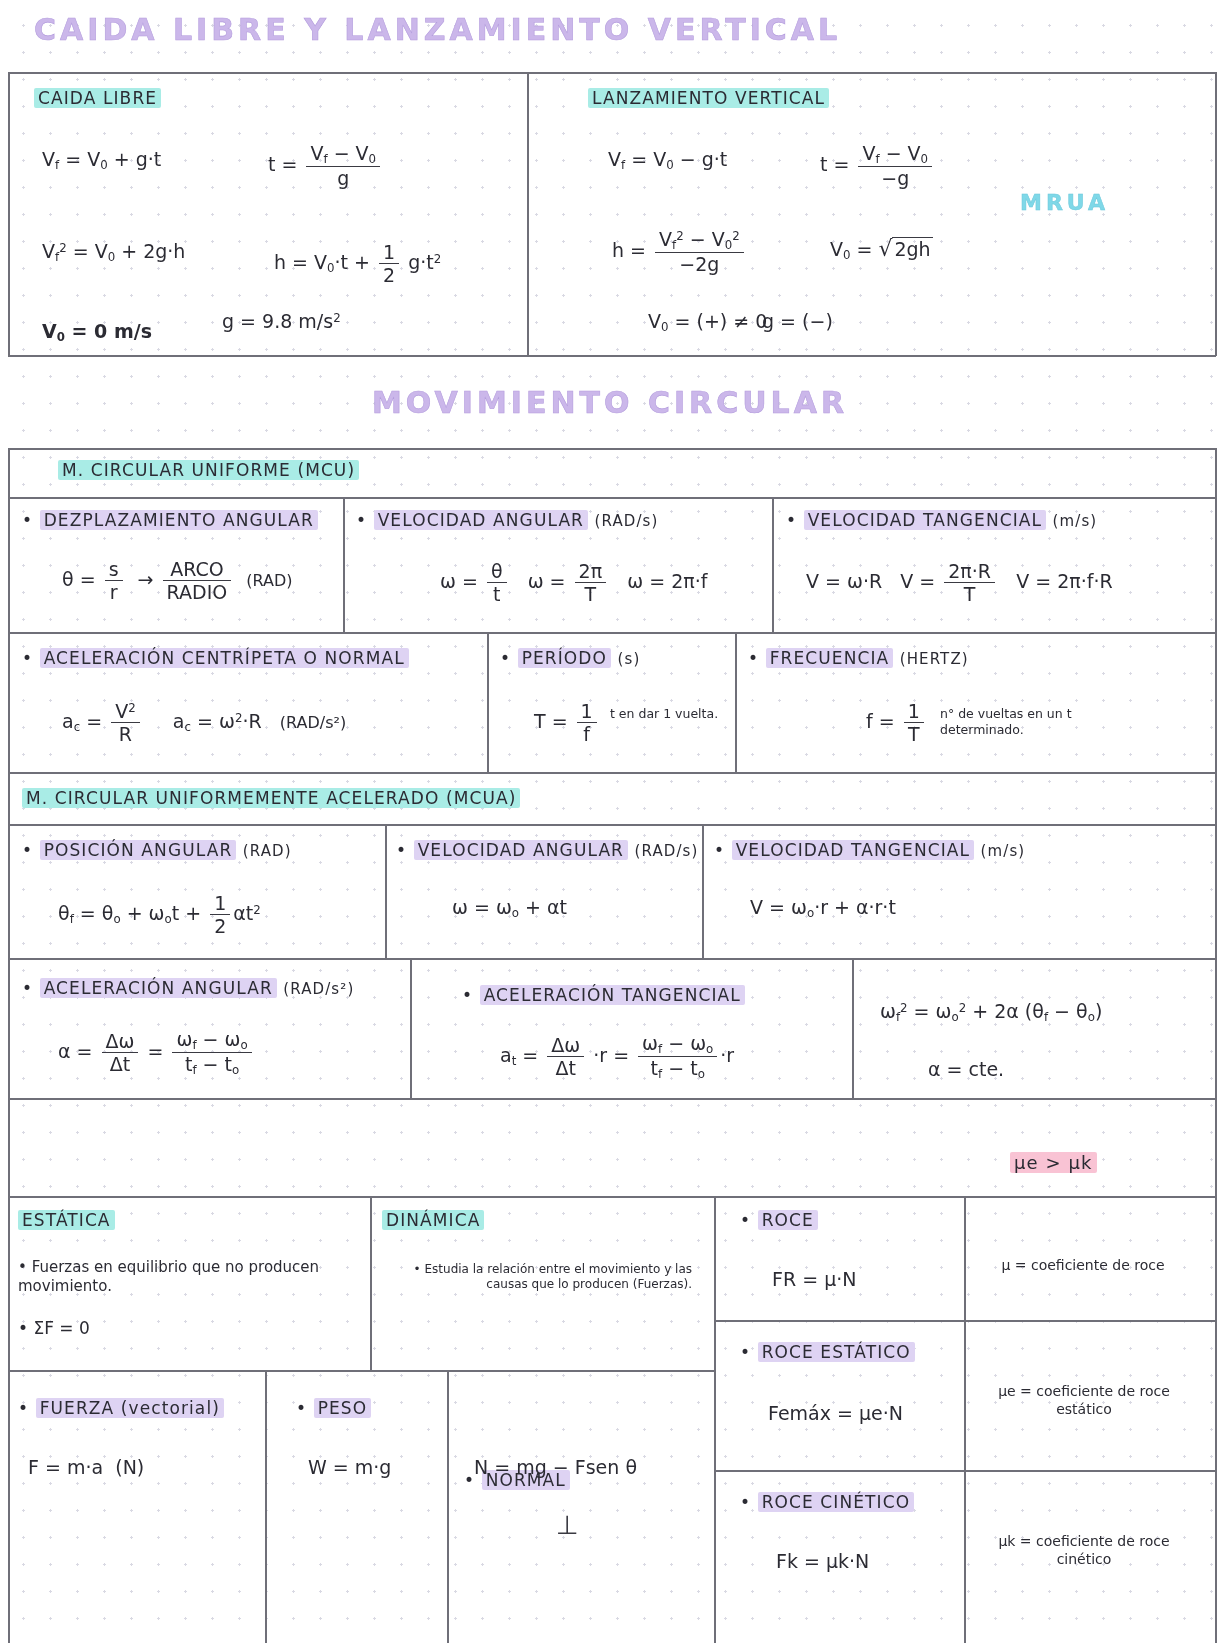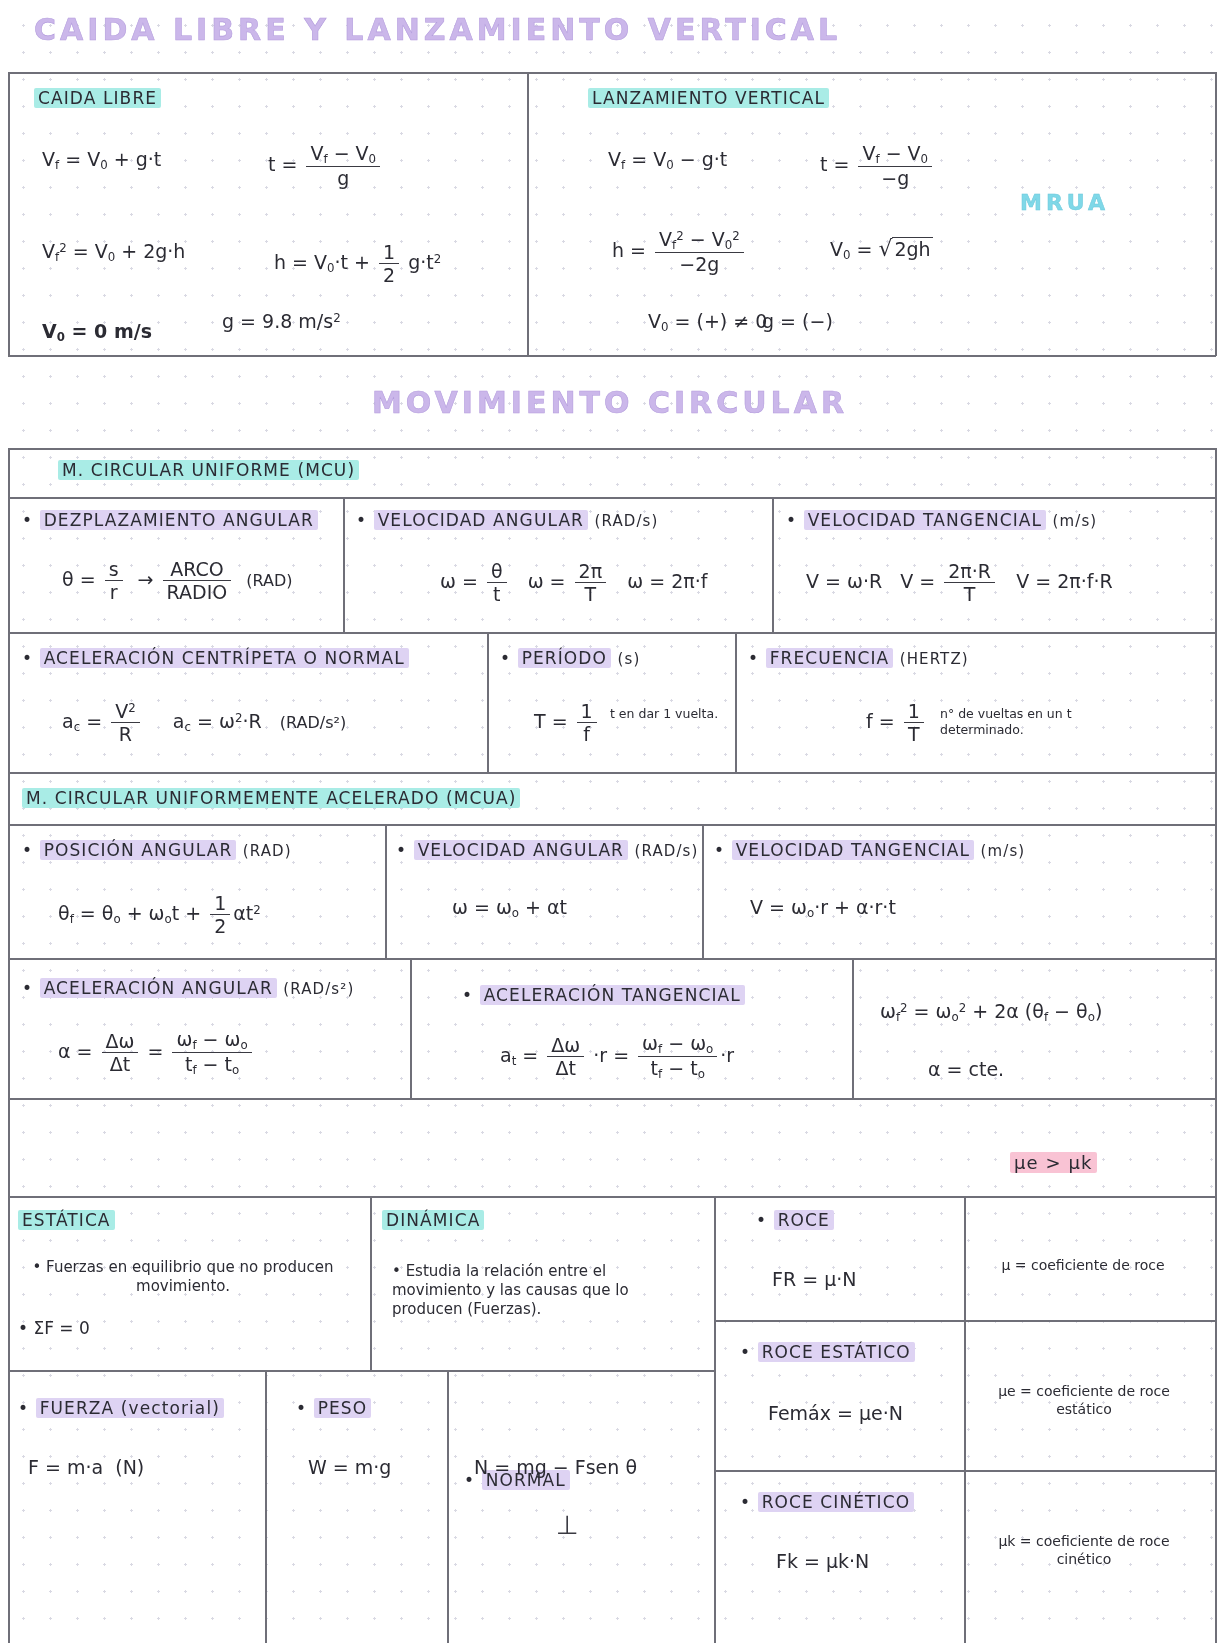--- a/index.html
+++ b/index.html
@@ -254,31 +254,31 @@
   <div class="line v" style="left:1215px;top:1098px;height:545px;"></div>
   <div class="line v" style="left:370px;top:1196px;height:174px;"></div>
   <div class="line v" style="left:714px;top:1196px;height:447px;"></div>
   <div class="line v" style="left:265px;top:1370px;height:273px;"></div>
   <div class="line v" style="left:447px;top:1370px;height:273px;"></div>
   <div class="line v" style="left:964px;top:1196px;height:447px;"></div>
 
   <div class="cell lbl" style="left:18px;top:1210px;">
     <span class="hl-cyan">ESTÁTICA</span>
   </div>
-  <div class="cell sm" style="left:18px;top:1258px;width:330px;font-size:15px;text-align:center;">
+  <div class="cell sm" style="left:18px;top:1258px;width:330px;font-size:15px;">
     <span class="bullet"></span><span>Fuerzas en equilibrio que no producen movimiento.</span>
   </div>
   <div class="cell sm" style="left:18px;top:1318px;font-size:17px;">
     <span class="bullet"></span><span>ΣF = 0</span>
   </div>
 
   <div class="cell lbl" style="left:382px;top:1210px;">
     <span class="hl-cyan">DINÁMICA</span>
   </div>
-  <div class="cell sm" style="left:392px;top:1262px;width:300px;font-size:15px;">
+  <div class="cell sm" style="left:392px;top:1262px;width:300px;font-size:12px;text-align:right;">
     <span class="bullet"></span><span>Estudia la relación entre el movimiento y las causas que lo producen (Fuerzas).</span>
   </div>
 
   <div class="cell lbl" style="left:18px;top:1398px;">
     <span class="bullet"></span><span class="hl-purple">FUERZA (vectorial)</span>
   </div>
   <div class="cell frm" style="left:28px;top:1456px;">
     <span>F = m·a</span>&nbsp;&nbsp;<span>(N)</span>
   </div>
 
@@ -286,21 +286,21 @@
     <span class="bullet"></span><span class="hl-purple">PESO</span>
   </div>
   <div class="cell frm" style="left:308px;top:1456px;">W = m·g</div>
 
   <div class="cell lbl" style="left:464px;top:1470px;">
     <span class="bullet"></span><span class="hl-purple">NORMAL</span>
   </div>
   <div class="cell frm" style="left:474px;top:1456px;">N = mg − Fsen θ</div>
   <div class="cell frm" style="left:556px;top:1510px;font-size:26px;color:#3a3a42;">⊥</div>
 
-  <div class="cell lbl" style="left:756px;top:1210px;">
+  <div class="cell lbl" style="left:740px;top:1210px;">
     <span class="bullet"></span><span class="hl-purple">ROCE</span>
   </div>
   <div class="cell frm" style="left:772px;top:1268px;">FR = μ·N</div>
   <div class="cell note" style="left:978px;top:1256px;width:210px;text-align:center;font-size:14px;">μ = coeficiente de roce</div>
 
   <div class="cell lbl" style="left:740px;top:1342px;">
     <span class="bullet"></span><span class="hl-purple">ROCE ESTÁTICO</span>
   </div>
   <div class="cell frm" style="left:768px;top:1402px;">Femáx = μe·N</div>
   <div class="cell note" style="left:974px;top:1382px;width:220px;text-align:center;font-size:14px;">μe = coeficiente de roce estático</div>

